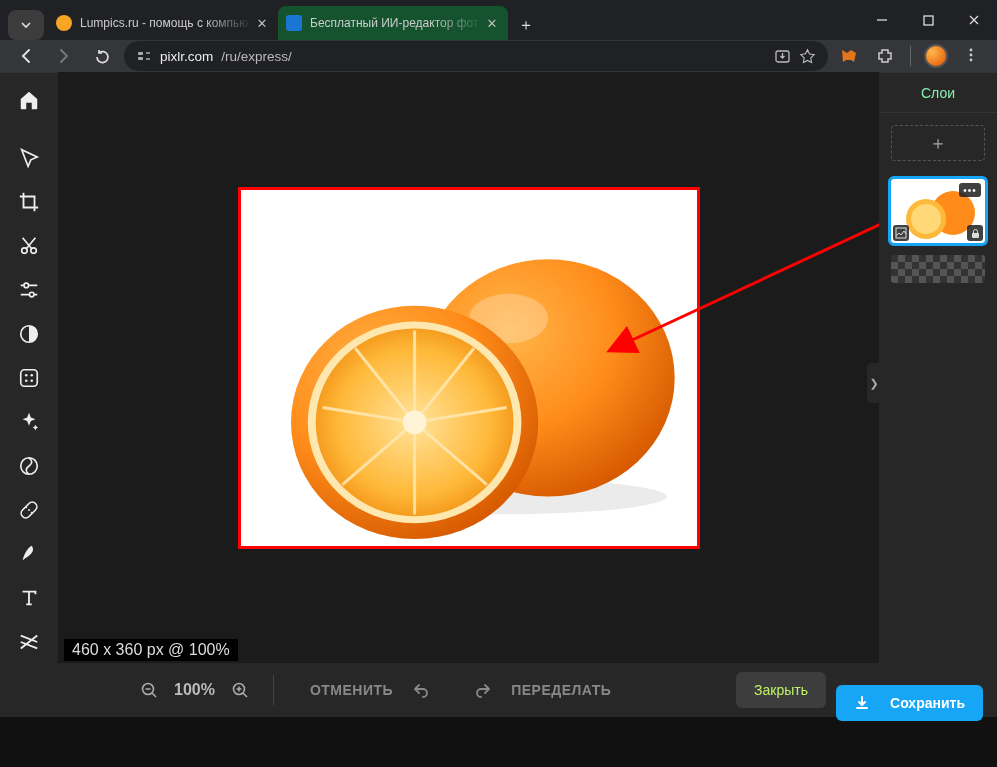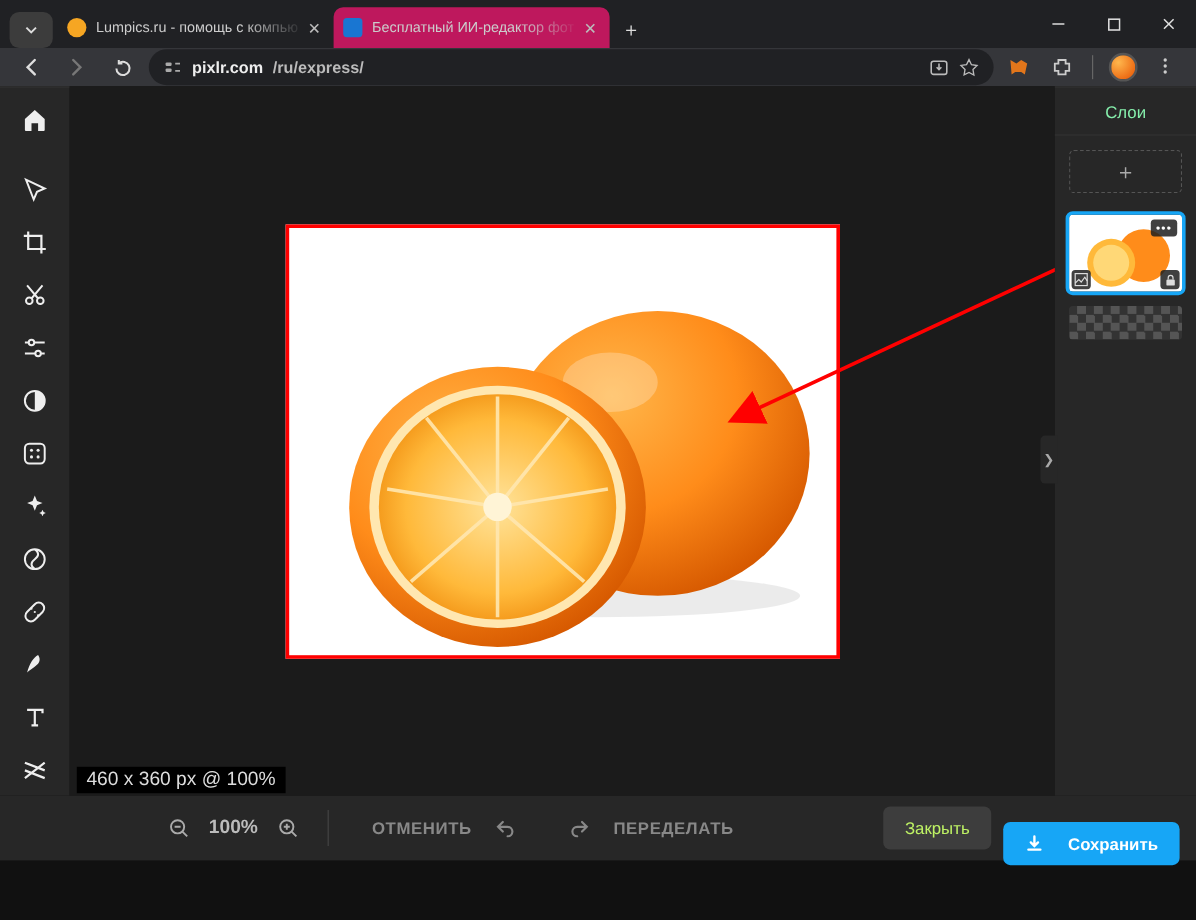--- a/index.html
+++ b/index.html
@@ -3,33 +3,33 @@
 <meta charset="utf-8">
 <style>
   * { margin:0; padding:0; box-sizing:border-box; }
   html, body { width:997px; height:767px; background:#111; font-family:"Segoe UI",Arial,sans-serif; color:#ddd; overflow:hidden; }
   .window { width:997px; height:563px; background:#111; border-radius:10px; display:flex; flex-direction:column; }
 
   
   .titlebar { height:40px; background:#202124; display:flex; align-items:flex-end; }
   .tab-drop { width:36px; height:30px; margin:5px 4px 0 8px; background:#3c3c3c; border-radius:8px; display:flex; align-items:center; justify-content:center; }
   .tab { height:34px; width:230px; border-radius:8px 8px 0 0; display:flex; align-items:center; padding:0 8px; font-size:12px; color:#ccc; position:relative; }
-  .tab.active { background:#be185d; }
+  .tab.active { background:#14532d; }
   .tab .favico { width:16px; height:16px; margin-right:8px; border-radius:50%; flex-shrink:0; }
   .tab .title { white-space:nowrap; overflow:hidden; mask:linear-gradient(to right,#000 70%,transparent); flex:1; }
   .tab .close { width:16px; height:16px; display:flex; align-items:center; justify-content:center; color:#bbb; font-size:13px; }
   .newtab { width:30px; height:30px; display:flex; align-items:center; justify-content:center; color:#ddd; margin-left:3px; font-size:16px; }
   .wincontrols { margin-left:auto; display:flex; }
   .wincontrols div { width:46px; height:40px; display:flex; align-items:center; justify-content:center; color:#ddd; }
 
   
   .addrbar { height:40px; background:#35363a; display:flex; align-items:center; padding:0 10px; gap:6px; }
   .navbtn { width:32px; height:32px; display:flex; align-items:center; justify-content:center; color:#ccc; border-radius:50%; }
   .navbtn.disabled { color:#777; }
-  .url { flex:1; height:30px; background:#202124; border-radius:15px; display:flex; align-items:center; padding:0 12px; font-size:13.5px; color:#bbb; gap:8px;font-weight:bold; }
+  .url { flex:1; height:30px; background:#202124; border-radius:15px; display:flex; align-items:center; padding:0 12px; font-size:13.5px; color:#bbb; gap:8px; }
   .url .host { color:#eee; }
   .url .spacer { flex:1; }
   .ext { width:30px; height:30px; display:flex; align-items:center; justify-content:center; color:#ccc; }
   .ext img, .ext svg { width:18px; height:18px; }
   .avatar { width:24px; height:24px; border-radius:50%; background:radial-gradient(circle at 30% 30%, #ffb74d, #e65100); border:2px solid #555;}
   .sep { width:1px; height:20px; background:#666; margin:0 4px; }
 
   
   .app { flex:1; display:flex; background:#1b1b1b; }
 

